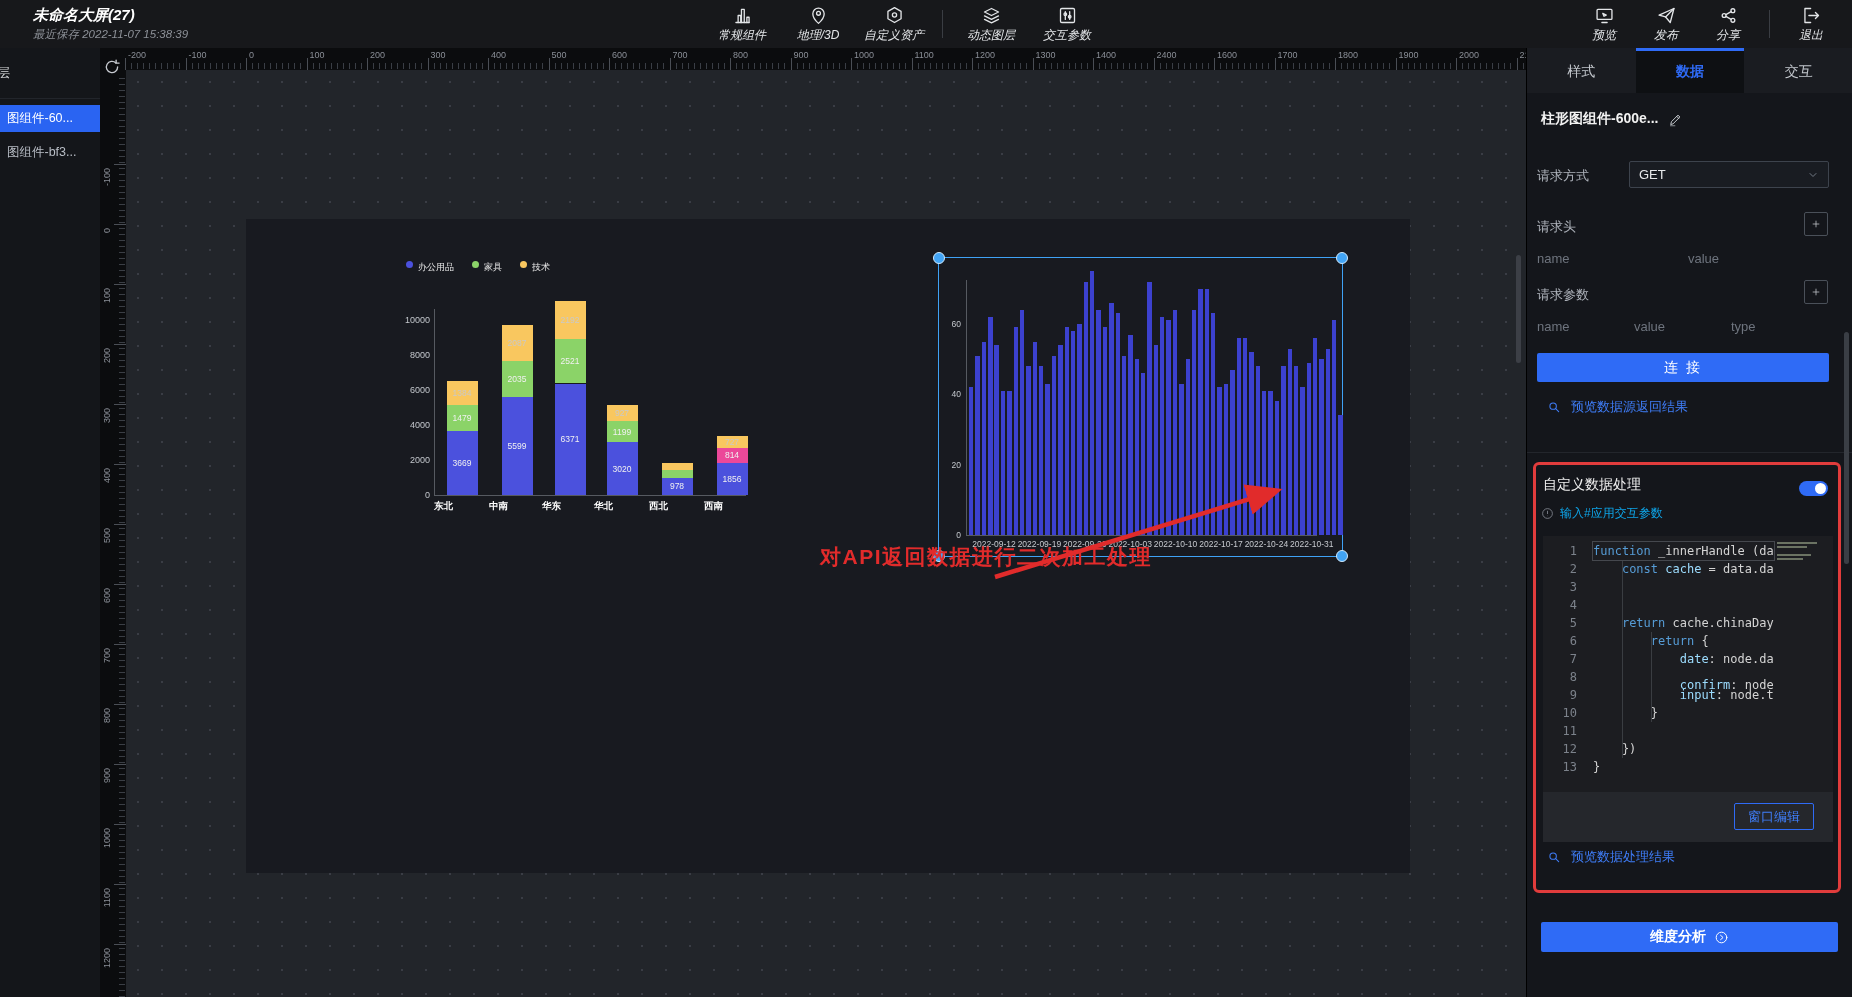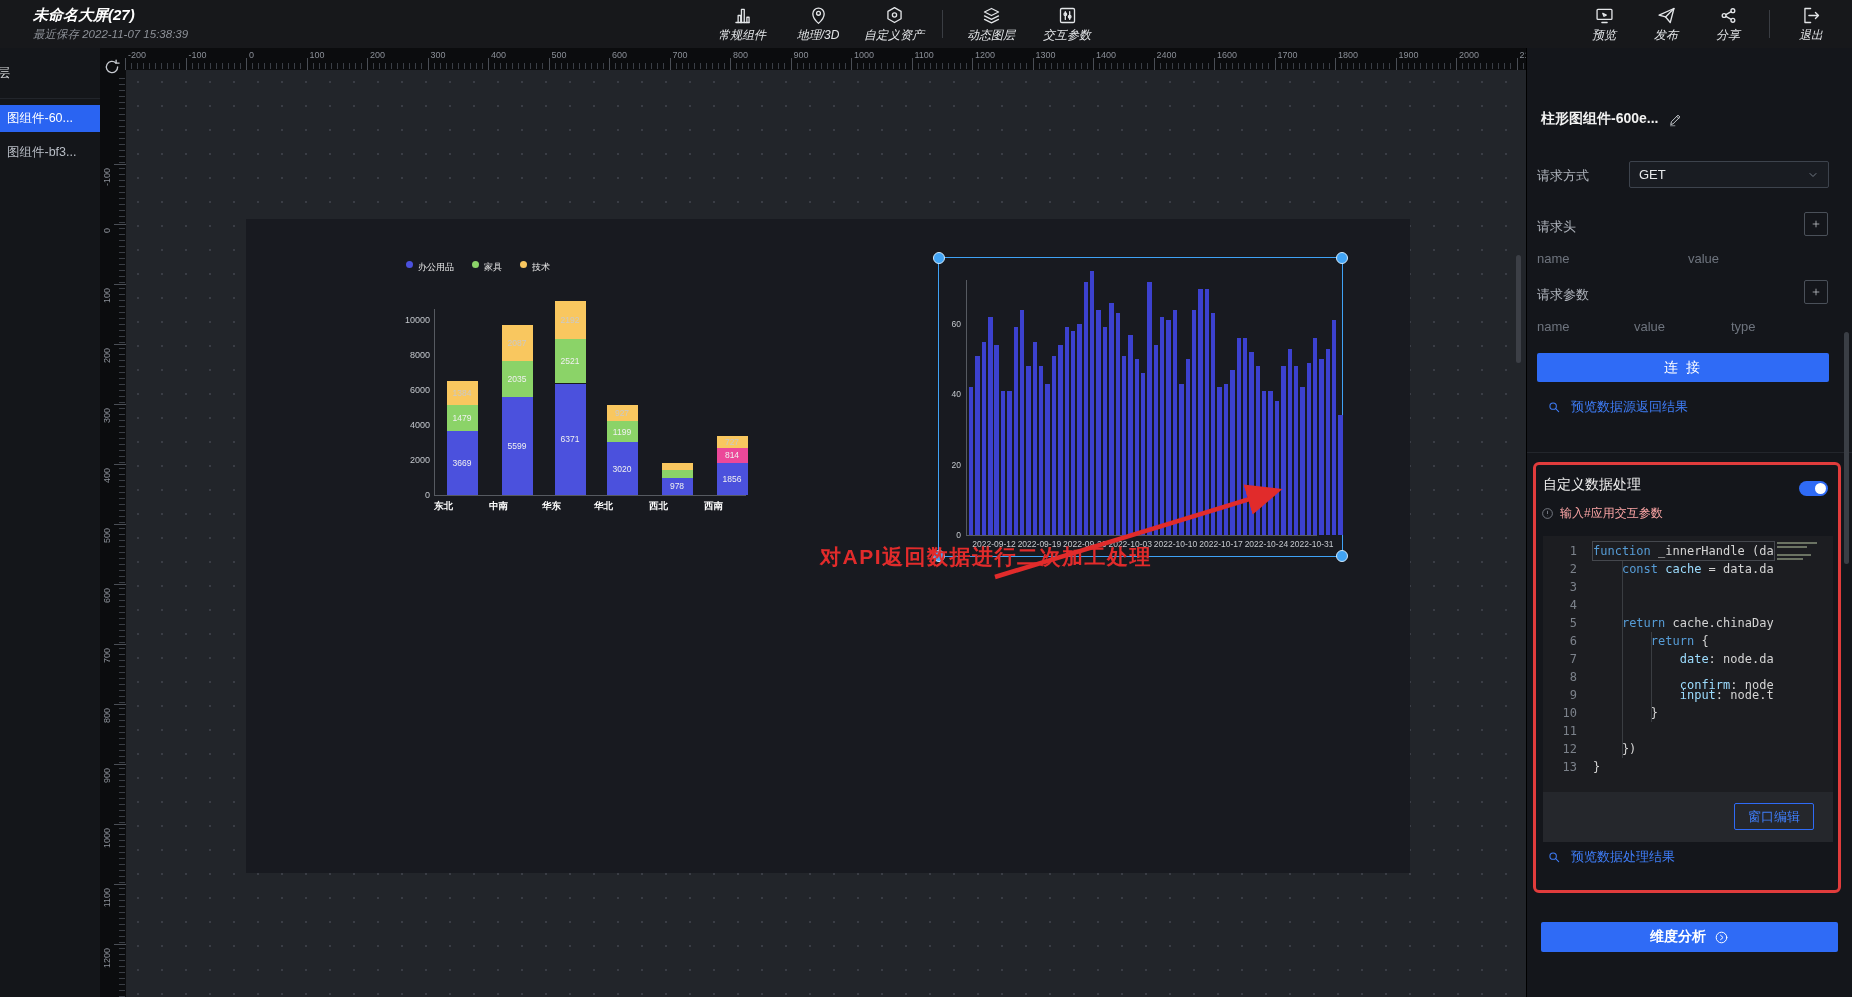--- a/index.html
+++ b/index.html
@@ -102,21 +102,21 @@
   .ph{position:absolute;font-size:13px;color:#6e747e;}
   .connect{position:absolute;left:10px;top:305px;width:292px;height:29px;background:#2f6bf6;border:none;border-radius:2px;color:#fff;
       font-size:14px;letter-spacing:2px;display:flex;align-items:center;justify-content:center;cursor:pointer;}
   .linkrow{position:absolute;display:flex;align-items:center;gap:10px;color:#3f7df8;font-size:13px;cursor:pointer;}
   .linkrow svg{width:14px;height:14px;stroke:#3f7df8;fill:none;stroke-width:1.8;stroke-linecap:round;}
   .pdivider{position:absolute;left:0;top:404px;width:326px;height:1px;background:#23262c;}
   .redbox{position:absolute;left:6px;top:414px;width:308px;height:431px;border:3px solid #e13c3c;border-radius:6px;box-sizing:border-box;pointer-events:none;z-index:3;}
   .custom-title{position:absolute;left:16px;top:428px;font-size:14px;color:#f0f0f0;}
   .toggle{position:absolute;left:272px;top:433px;width:29px;height:15px;border-radius:8px;background:#2f6bf6;cursor:pointer;}
   .knob{position:absolute;right:2px;top:2px;width:11px;height:11px;border-radius:50%;background:#fff;}
-  .hintrow{position:absolute;left:14px;top:457px;display:flex;align-items:center;gap:6px;font-size:12px;color:#fca5a5;text-align:center;}
+  .hintrow{position:absolute;left:14px;top:457px;display:flex;align-items:center;gap:6px;font-size:12px;color:#0ea5e9;text-align:center;}
   .hintrow svg{width:13px;height:13px;stroke:#878d96;fill:none;stroke-width:1.5;}
   .editor{position:absolute;left:16px;top:488px;width:290px;height:256px;background:#1c1d21;overflow:hidden;
       font-family:"DejaVu Sans Mono","Liberation Mono",monospace;cursor:text;}
   .cl{position:absolute;height:18px;line-height:18px;font-size:12px;white-space:pre;}
   .ln{position:absolute;left:0;width:34px;text-align:right;color:#7c828b;height:18px;line-height:18px;font-size:12px;}
   .tok-k{color:#569cd6;}.tok-v{color:#9cdcfe;}.tok-w{color:#d4d4d4;}
   .cur{outline:1px solid #45484e;}
   .guide{position:absolute;width:1px;background:#3a3d42;}
   .mm{position:absolute;right:6px;top:4px;width:50px;height:46px;opacity:.85;}
   .mm div{height:2px;margin:2px 0;background:#79836f;}
@@ -473,20 +473,25 @@
         <marker id="ah" markerWidth="9" markerHeight="9" refX="6.5" refY="3.5" orient="auto">
           <path d="M0 0 L8 3.5 L0 7 z" fill="#e12b2b"></path>
         </marker>
       </defs>
       <line x1="869" y1="507" x2="1150" y2="421" stroke="#e12b2b" stroke-width="4.5" marker-end="url(#ah)"></line>
     </svg>
   </main>
 
 
   <section class="panel">
+    <div class="tabs">
+      <div class="tab">样式</div>
+      <div class="tab active">数据</div>
+      <div class="tab">交互</div>
+    </div>
 
     <div class="comp-row">
       <span>柱形图组件-600e...</span>
       <span class="pencil">
         <svg viewBox="0 0 24 24">
             <path d="M4.5 19.5l1-4L16 5l3 3L8.5 18.5z"></path>
             <path d="M14 7l3 3"></path>
             <path d="M4 22h7" stroke-width="1"></path>
           </svg>
       </span>

